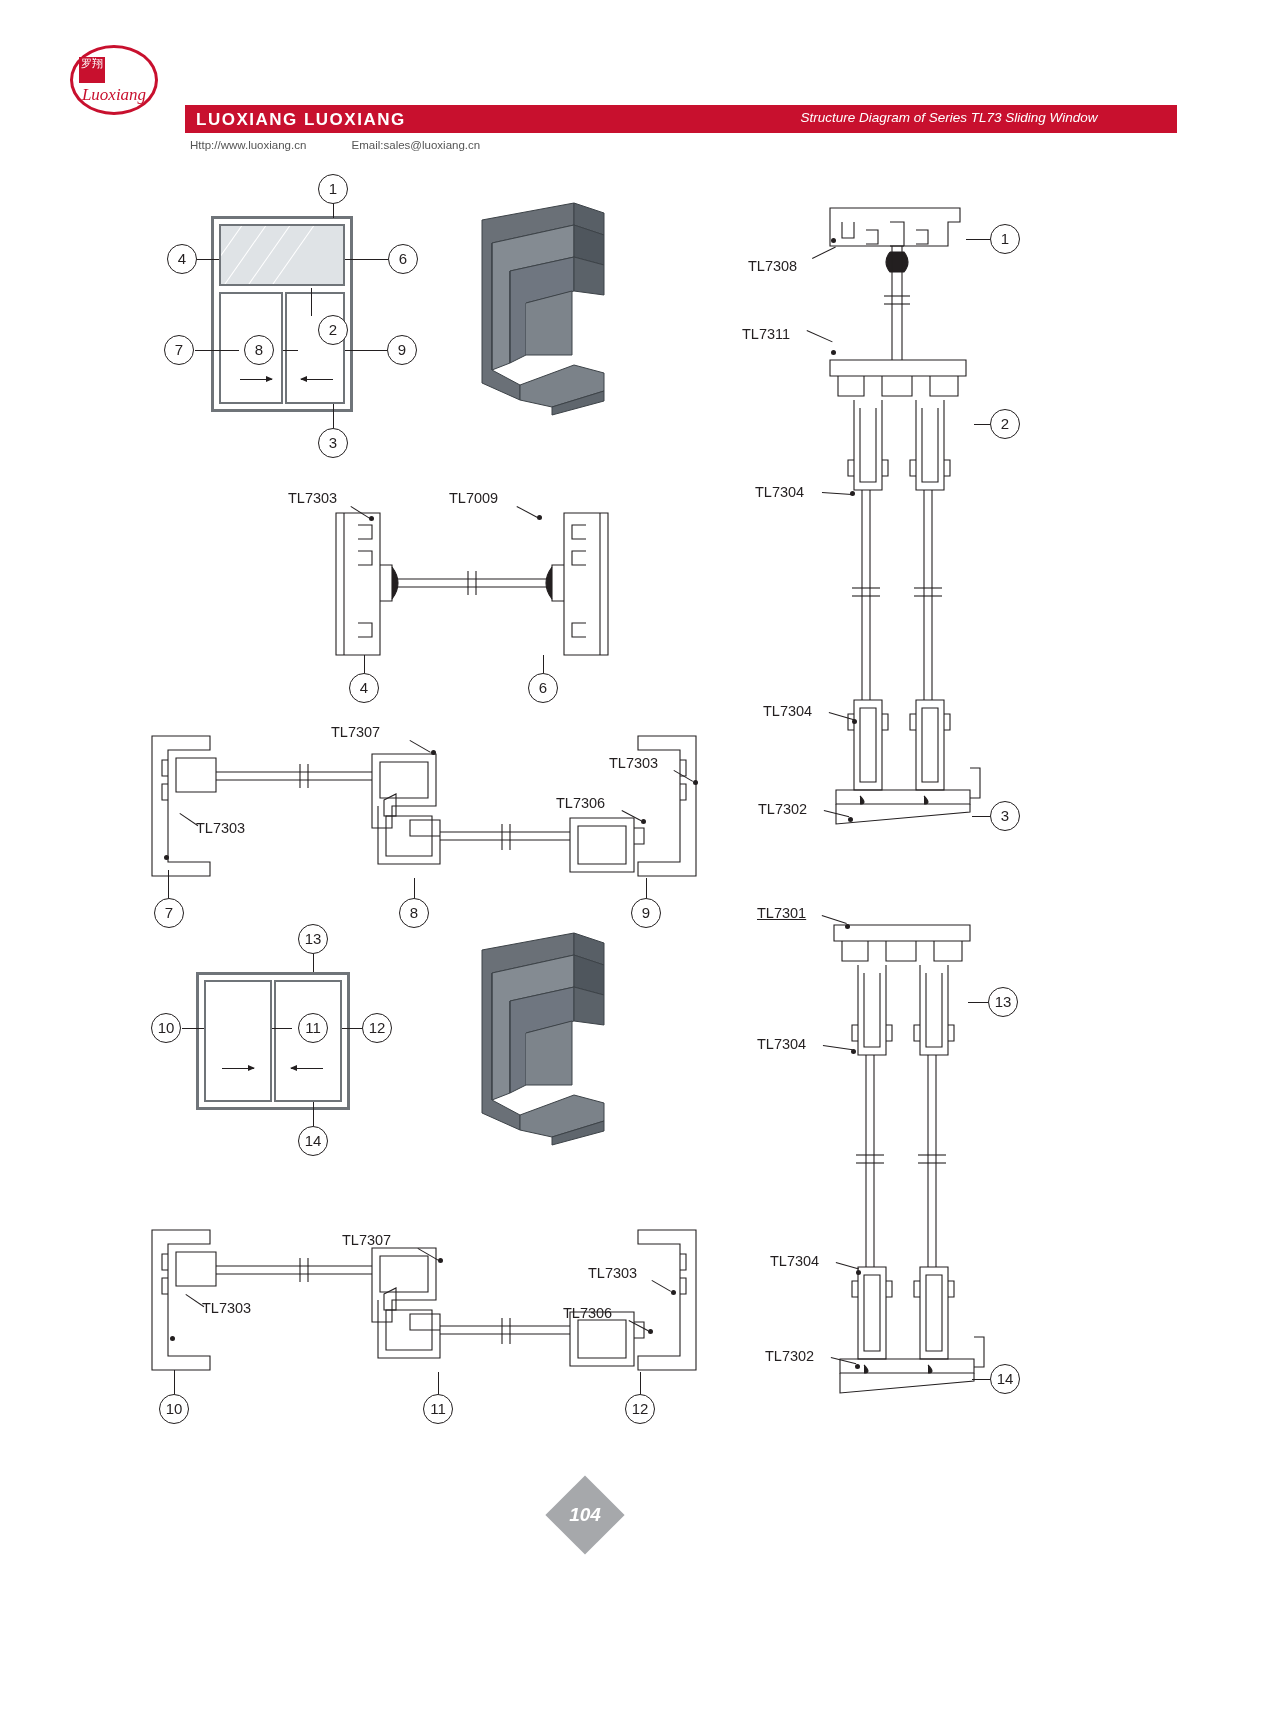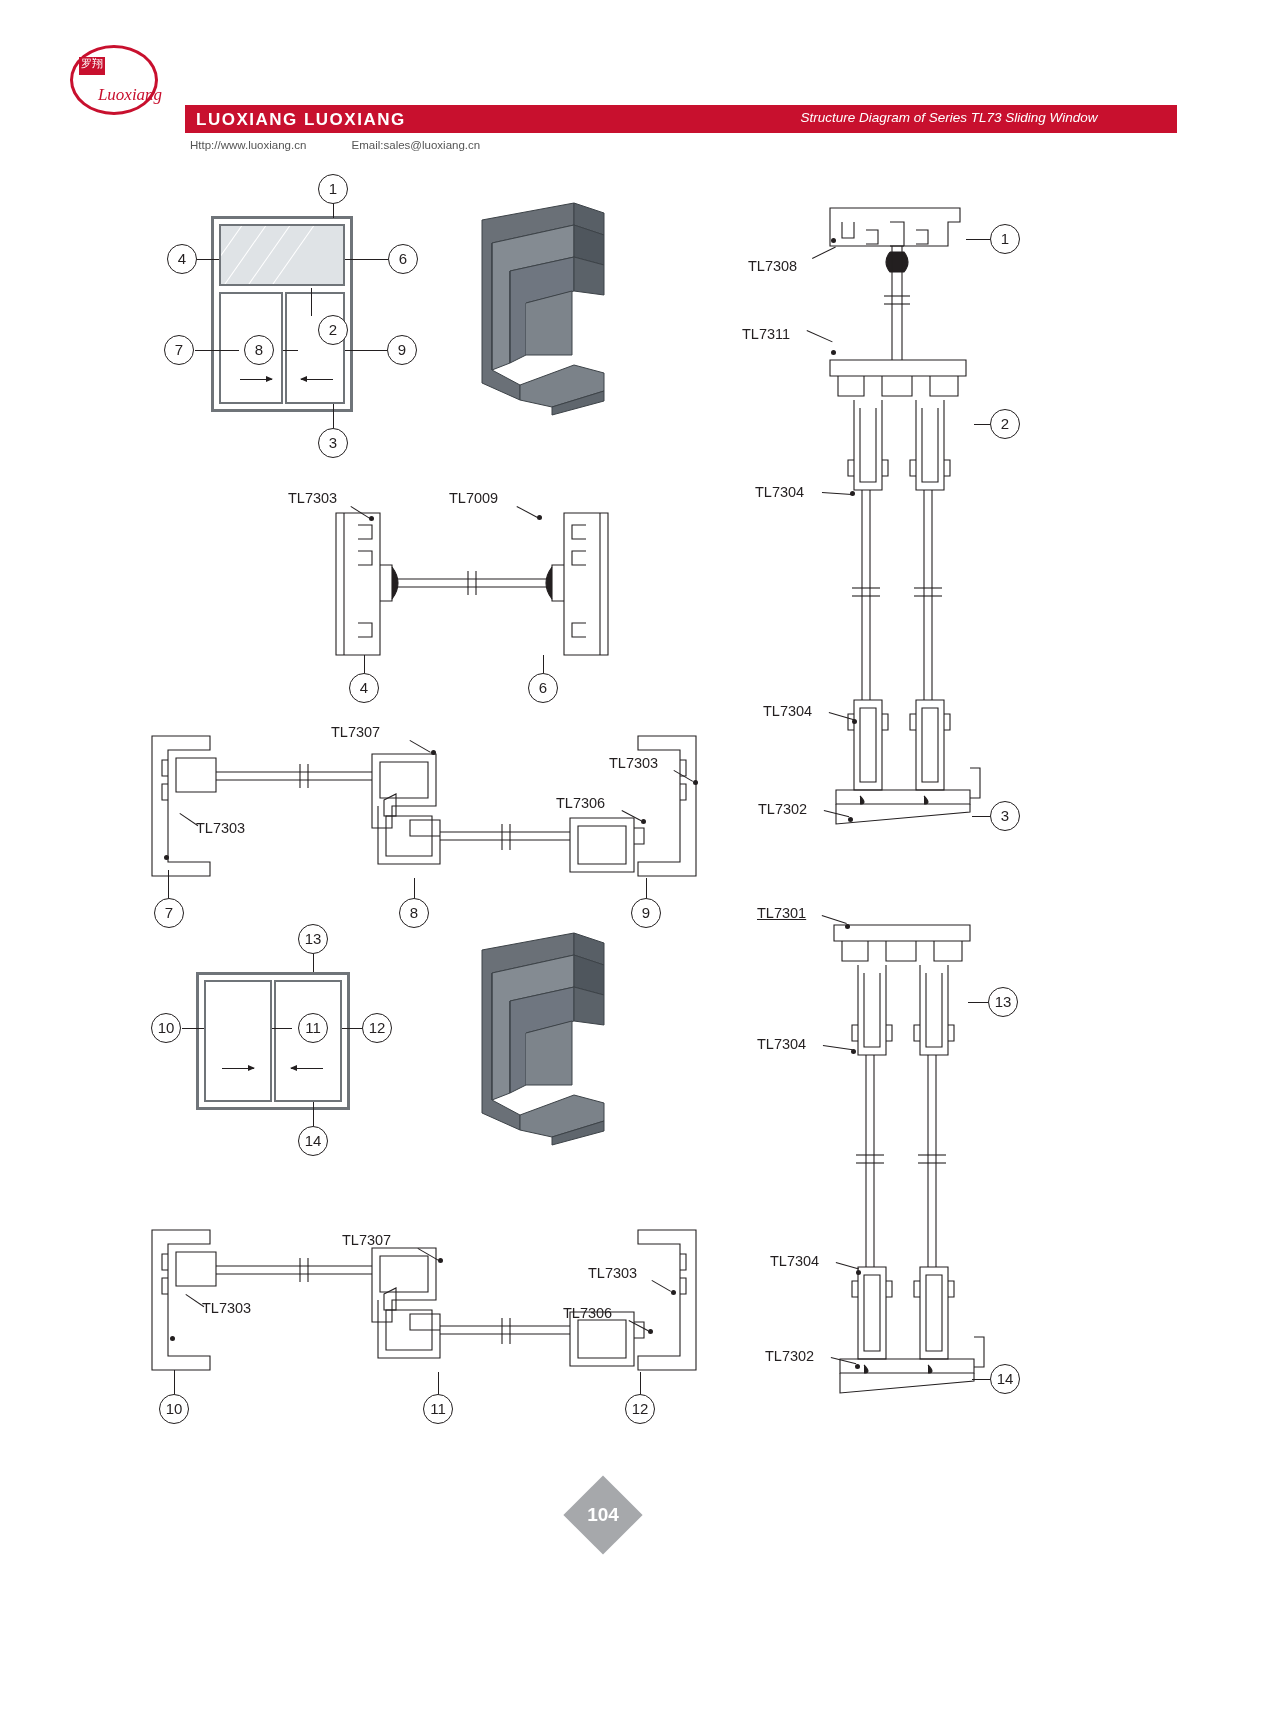--- a/index.html
+++ b/index.html
@@ -2,22 +2,22 @@
 <html><head>
 <meta charset="utf-8">
 <style>
   html,body{margin:0;padding:0;background:#ffffff;}
   body{width:1277px;height:1721px;position:relative;font-family:"Liberation Sans",sans-serif;color:#231f20;overflow:hidden;}
 
   
   .header{position:absolute;left:0;top:0;width:1277px;height:170px;}
   .logo-badge{position:absolute;left:70px;top:45px;width:90px;height:72px;}
   .logo-badge .oval{position:absolute;left:0;top:0;width:88px;height:70px;border:3px solid #c8102e;border-radius:50%;box-sizing:border-box;}
-  .logo-badge .sq{position:absolute;left:9px;top:12px;width:26px;height:18px;background:#c8102e;color:#fff;font-size:11px;line-height:12px;text-align:center;padding-top:1px;box-sizing:border-box;font-family:"DejaVu Sans",sans-serif;}
-  .logo-badge .script{position:absolute;left:6px;top:40px;width:76px;text-align:center;color:#c8102e;font-size:17px;font-style:italic;font-family:"Liberation Serif",serif;padding-left:16px;}
+  .logo-badge .sq{position:absolute;left:9px;top:12px;width:26px;height:26px;background:#c8102e;color:#fff;font-size:11px;line-height:12px;text-align:center;padding-top:1px;box-sizing:border-box;font-family:"DejaVu Sans",sans-serif;}
+  .logo-badge .script{position:absolute;left:6px;top:40px;width:76px;text-align:center;color:#c8102e;font-size:17px;font-style:italic;font-family:"Liberation Serif",serif;}
   .brand-cn{position:absolute;left:188px;top:46px;font-size:43px;font-weight:bold;letter-spacing:4px;color:#231f20;font-family:"DejaVu Sans",sans-serif;}
   .brand-bar{position:absolute;left:185px;top:105px;width:546px;height:28px;background:#c8102e;}
   .brand-en{position:absolute;left:196px;top:110px;color:#fff;font-size:17px;font-weight:bold;letter-spacing:1.5px;}
   .contact{position:absolute;left:190px;top:139px;font-size:11.5px;color:#555;}
   .contact span{margin-right:42px;}
   .title-cn{position:absolute;left:620px;top:66px;width:560px;text-align:right;font-size:26px;font-weight:bold;color:#231f20;font-family:"DejaVu Sans",sans-serif;}
   .title-bar{position:absolute;left:731px;top:105px;width:446px;height:28px;background:#c8102e;}
   .title-en{position:absolute;left:731px;top:110px;width:436px;text-align:center;color:#fff;font-size:13.5px;font-style:italic;}
 
   
@@ -35,21 +35,21 @@
   .pane{position:absolute;border:2px solid #6f7479;box-sizing:border-box;background:#fff;}
   .arrow{position:absolute;height:1px;background:#231f20;}
   .arrow:after{content:"";position:absolute;right:-1px;top:-3.5px;border-left:7px solid #231f20;border-top:3.5px solid transparent;border-bottom:3.5px solid transparent;}
   .arrow.left:after{right:auto;left:-1px;border-left:none;border-right:7px solid #231f20;}
 
   
   svg{position:absolute;overflow:visible;}
   svg path,svg line,svg rect,svg polyline,svg polygon{vector-effect:non-scaling-stroke;}
 
   
-  .pagebox{position:absolute;left:566px;top:1478px;width:78px;height:78px;}
+  .pagebox{position:absolute;left:548px;top:1478px;width:78px;height:78px;font-style:italic;}
   .pagebox .dmd{position:absolute;left:9px;top:9px;width:56px;height:56px;background:#a6a8ab;transform:rotate(45deg);}
   .pagebox .pn{position:absolute;left:0;top:26px;width:74px;text-align:center;font-size:19px;color:#fff;font-weight:bold;}
 </style>
 </head>
 <body>
 
 <div class="header">
 
   <div class="logo-badge">
     <div class="oval"></div>

